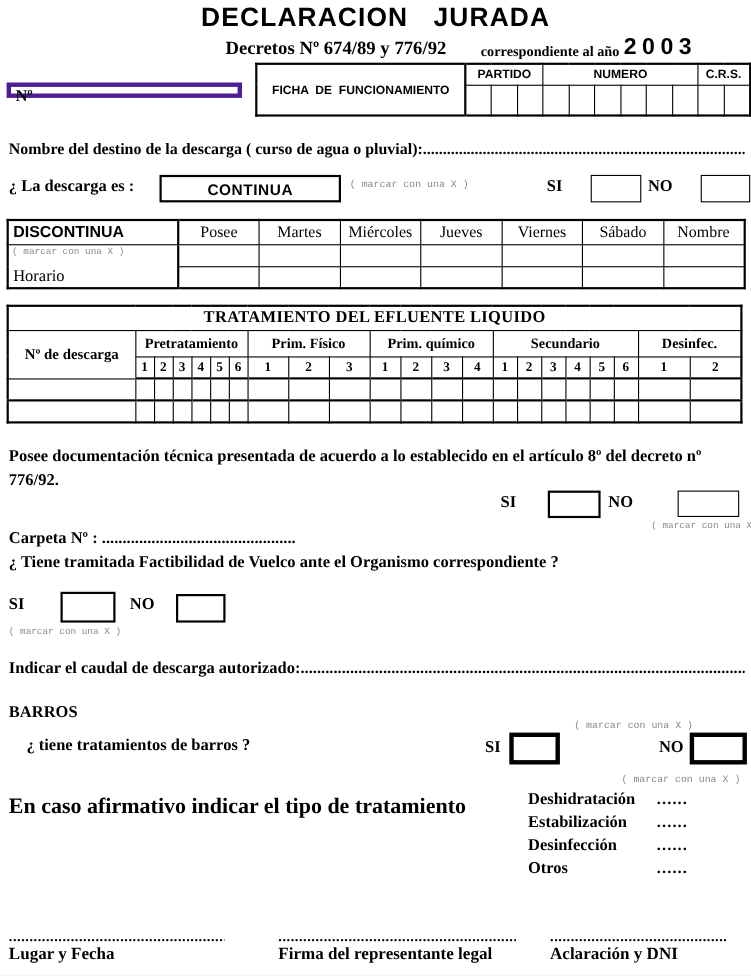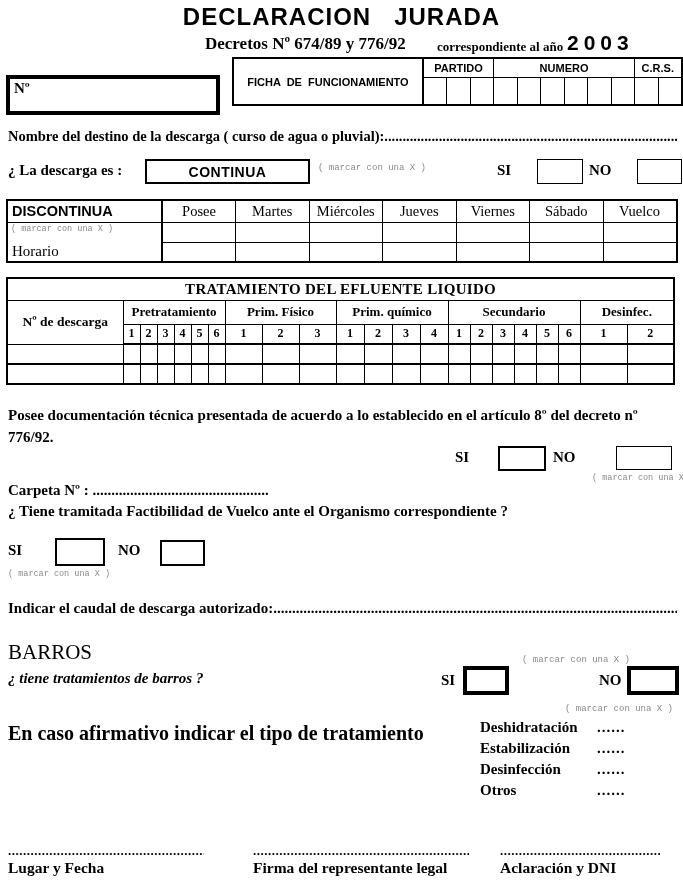--- a/index.html
+++ b/index.html
@@ -13,21 +13,21 @@
 
   
   .title { top:3px; left:0; width:683px; text-align:center;
     font-family:"Liberation Sans", sans-serif; font-weight:bold;
     font-size:24px; letter-spacing:1px; white-space:pre; }
   .decrees { top:34px; left:205px; font-weight:bold; font-size:17px; }
   .year-label { top:39px; left:437px; font-weight:bold; font-size:13px; }
   .year { top:31px; left:567px; font-family:"Liberation Sans", sans-serif;
     font-weight:bold; font-size:21px; letter-spacing:5px; }
 
-  .num-box { top:75px; left:6px; width:214px; height:40px; border:4px solid #000000;
+  .num-box { top:75px; left:6px; width:214px; height:14px; border:4px solid #4c1d95;
     padding:1px 0 0 4px; font-weight:bold; font-size:15px; }
 
   table { border-collapse:collapse; table-layout:fixed; }
   td { border:1px solid #000; overflow:hidden; }
 
   .ficha-table { top:57px; left:232px; width:450px; }
   .ficha-table td { border:1px solid #000; }
   .ficha-table { border:2px solid #000; }
   .ficha-cell { font-family:"Liberation Sans", sans-serif; font-weight:bold;
     font-size:11px; text-align:center; vertical-align:middle; white-space:pre;
@@ -83,23 +83,23 @@
     white-space:nowrap; overflow:hidden; }
   .factib { top:503px; left:8px; font-weight:bold; font-size:15px;text-align:right; }
   .si3 { top:542px; left:8px; } .no3 { top:542px; left:118px; }
   .b3a { top:538px; left:55px; width:50px; height:28px; border-width:2px; }
   .b3b { top:540px; left:160px; width:45px; height:26px; border-width:2px; }
   .note3 { top:569px; left:8px; font-size:8.5px; }
 
   .caudal { top:600px; left:8px; width:669px; font-weight:bold; font-size:15px;
     white-space:nowrap; overflow:hidden; }
 
-  .barros-title { top:640px; left:8px; font-weight:normal; font-size:21px; }
+  .barros-title { top:640px; left:8px; font-weight:bold; font-size:15px; }
   .note4 { top:655px; left:522px; }
-  .barros-q { top:670px; left:8px; font-weight:bold; font-size:15px;font-style:italic; }
+  .barros-q { top:670px; left:24px; font-weight:bold; font-size:15px; }
   .si4 { top:672px; left:441px; } .no4 { top:672px; left:599px; }
   .b4a { top:666px; left:463px; width:46px; height:29px; border:4px solid #000; }
   .b4b { top:666px; left:627px; width:52px; height:29px; border:4px solid #000; }
   .note5 { top:704px; left:565px; }
 
   .afirmativo { top:722px; left:8px; font-weight:bold; font-size:20px; }
   .opts { top:719px; left:480px; width:200px; }
   .opt-row { display:flex; height:21px; }
   .opt-label { width:117px; font-weight:bold; font-size:15px; }
   .opt-dots { font-weight:bold; font-size:15px; letter-spacing:1px; }
@@ -171,21 +171,21 @@
       </colgroup>
     <tbody>
         <tr>
       <td class="disc-title">DISCONTINUA</td>
       <td class="day">Posee</td>
       <td class="day">Martes</td>
       <td class="day">Miércoles</td>
       <td class="day">Jueves</td>
       <td class="day">Viernes</td>
       <td class="day">Sábado</td>
-      <td class="day">Vuelco</td>
+      <td class="day">Nombre</td>
     </tr>
     <tr>
       <td rowspan="2" class="disc-left">
         <span class="note">( marcar con una X )</span>
         <span class="horario">Horario</span>
       </td>
       <td class="h20"></td>
       <td class="h20"></td>
       <td class="h20"></td>
       <td class="h20"></td>

